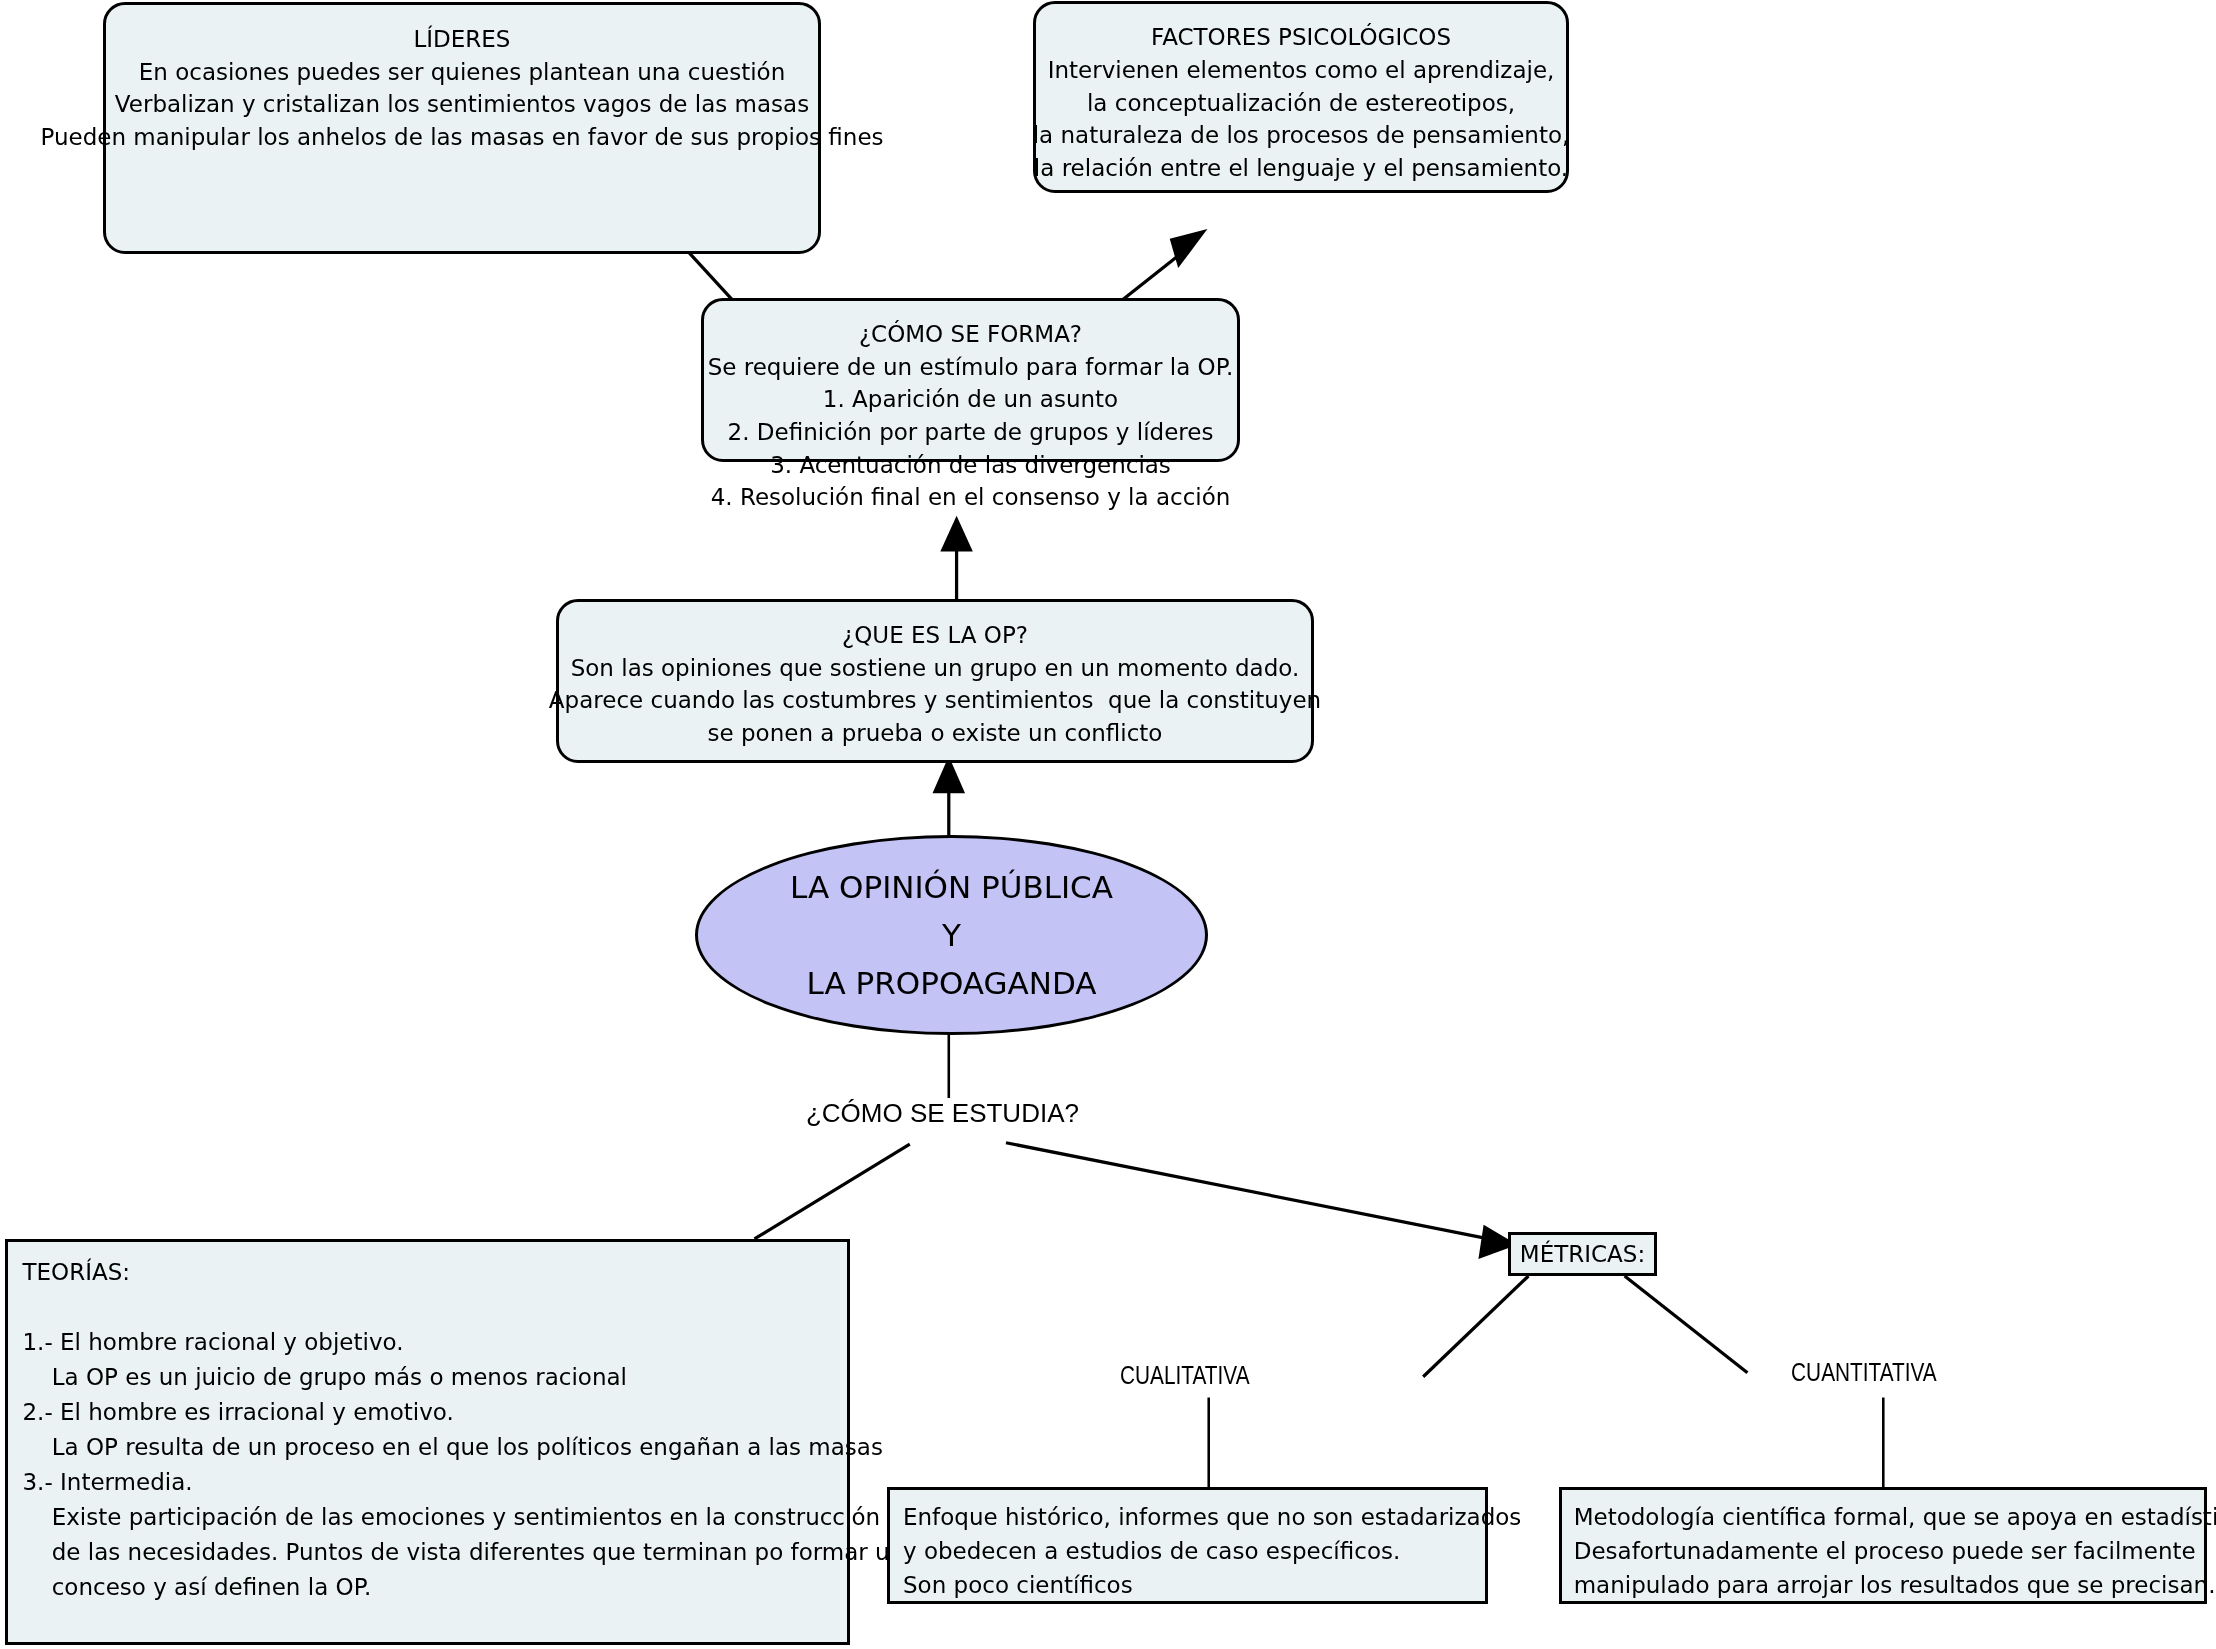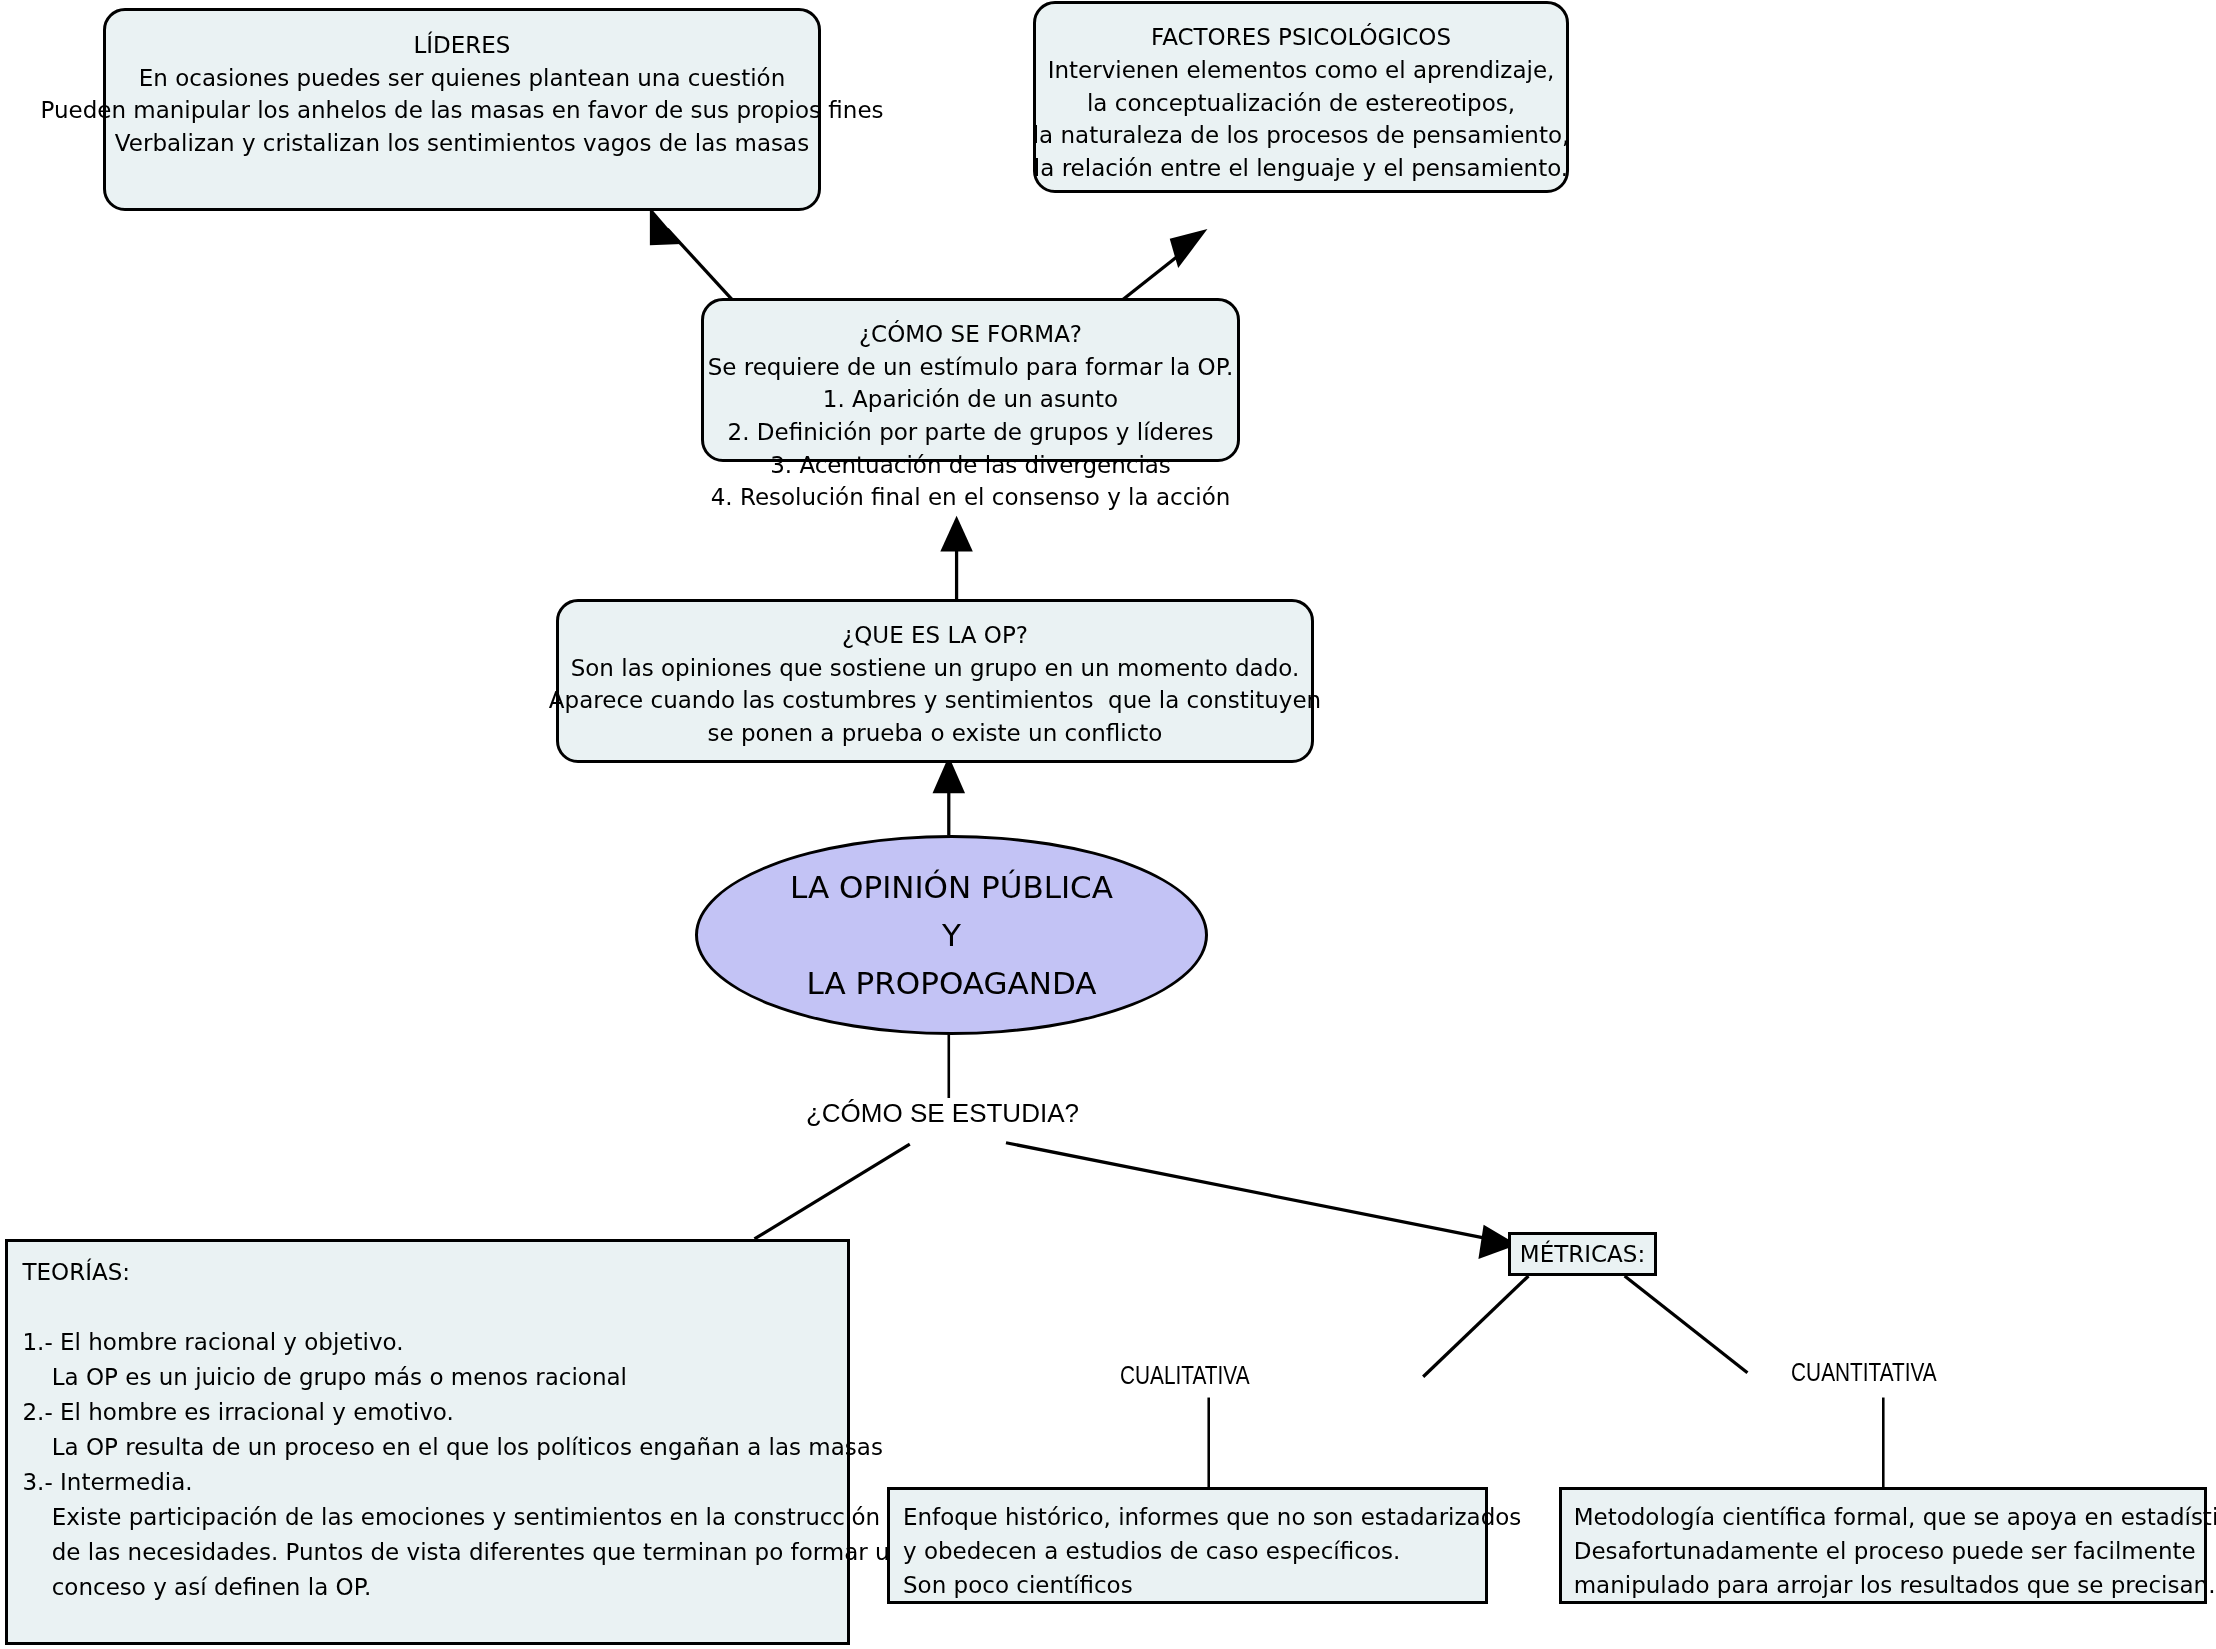--- a/index.html
+++ b/index.html
@@ -163,26 +163,26 @@
 
     <g>
       <line class="edge-line thin" x1="1860" y1="2150" x2="1860" y2="2288"></line>
     </g>
 
     <g>
       <line class="edge-line thin" x1="2898" y1="2150" x2="2898" y2="2288"></line>
     </g>
   </svg>
 
-  <div class="node rounded centered fs-mid" style="left:103px; top:8px; width:718px; height:203px; padding:18px 13px 18px 13px;">
+  <div class="node rounded centered fs-mid" style="left:103px; top:2px; width:718px; height:252px; padding:18px 13px 18px 13px;">
     <div class="node-inner">
       <span class="line">LÍDERES</span>
       <span class="line">En ocasiones puedes ser quienes plantean una cuestión</span>
+      <span class="line">Verbalizan y cristalizan los sentimientos vagos de las masas</span>
       <span class="line">Pueden manipular los anhelos de las masas en favor de sus propios fines</span>
-      <span class="line">Verbalizan y cristalizan los sentimientos vagos de las masas</span>
     </div>
   </div>
 
   <div class="node rounded centered fs-mid" style="left:1033px; top:1.3px; width:536px; height:192px; padding:17px 11.7px 0 11.7px;">
     <div class="node-inner">
       <span class="line">FACTORES PSICOLÓGICOS</span>
       <span class="line">Intervienen elementos como el aprendizaje,</span>
       <span class="line">la conceptualización de estereotipos,</span>
       <span class="line">la naturaleza de los procesos de pensamiento,</span>
       <span class="line">la relación entre el lenguaje y el pensamiento.</span>

